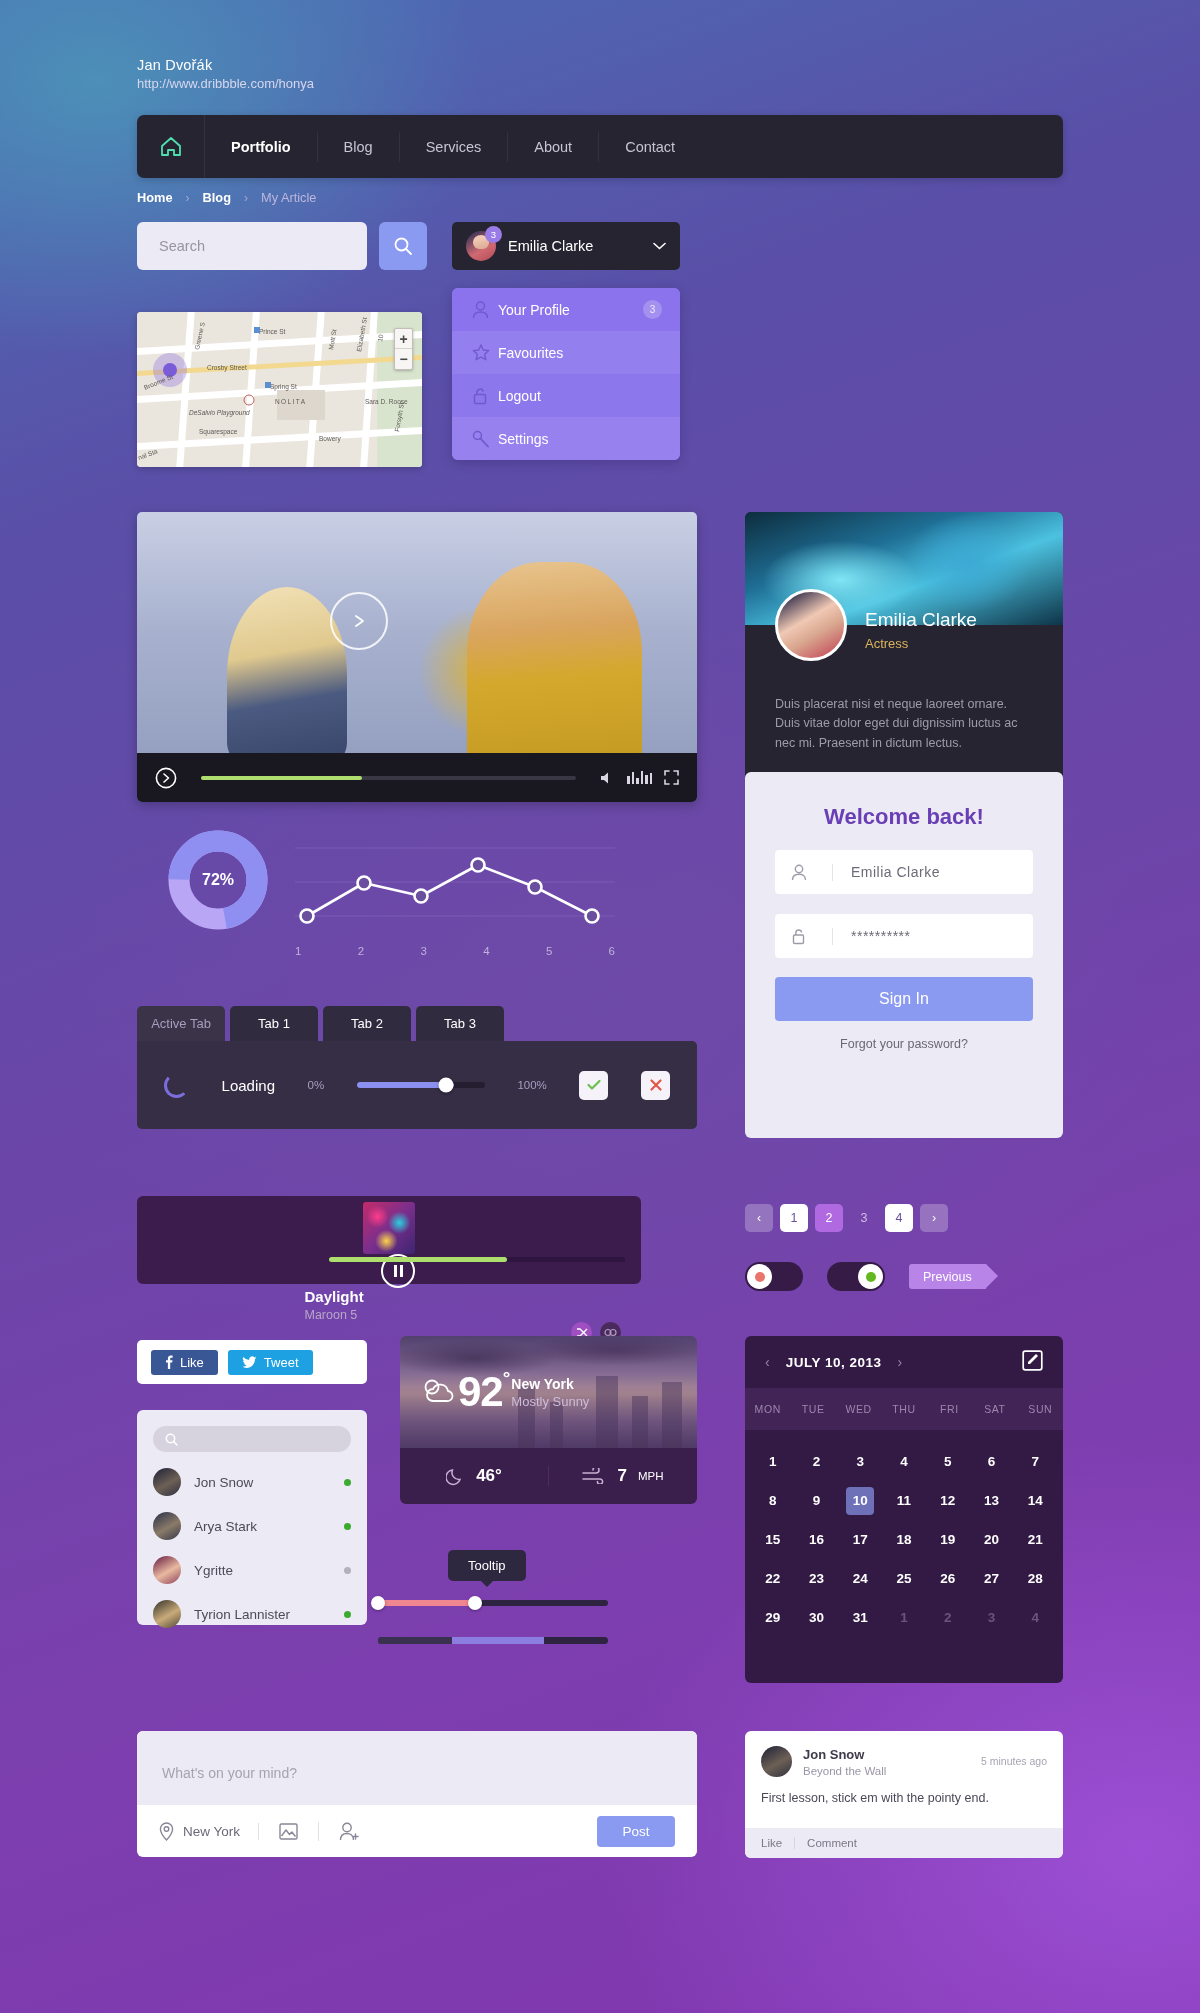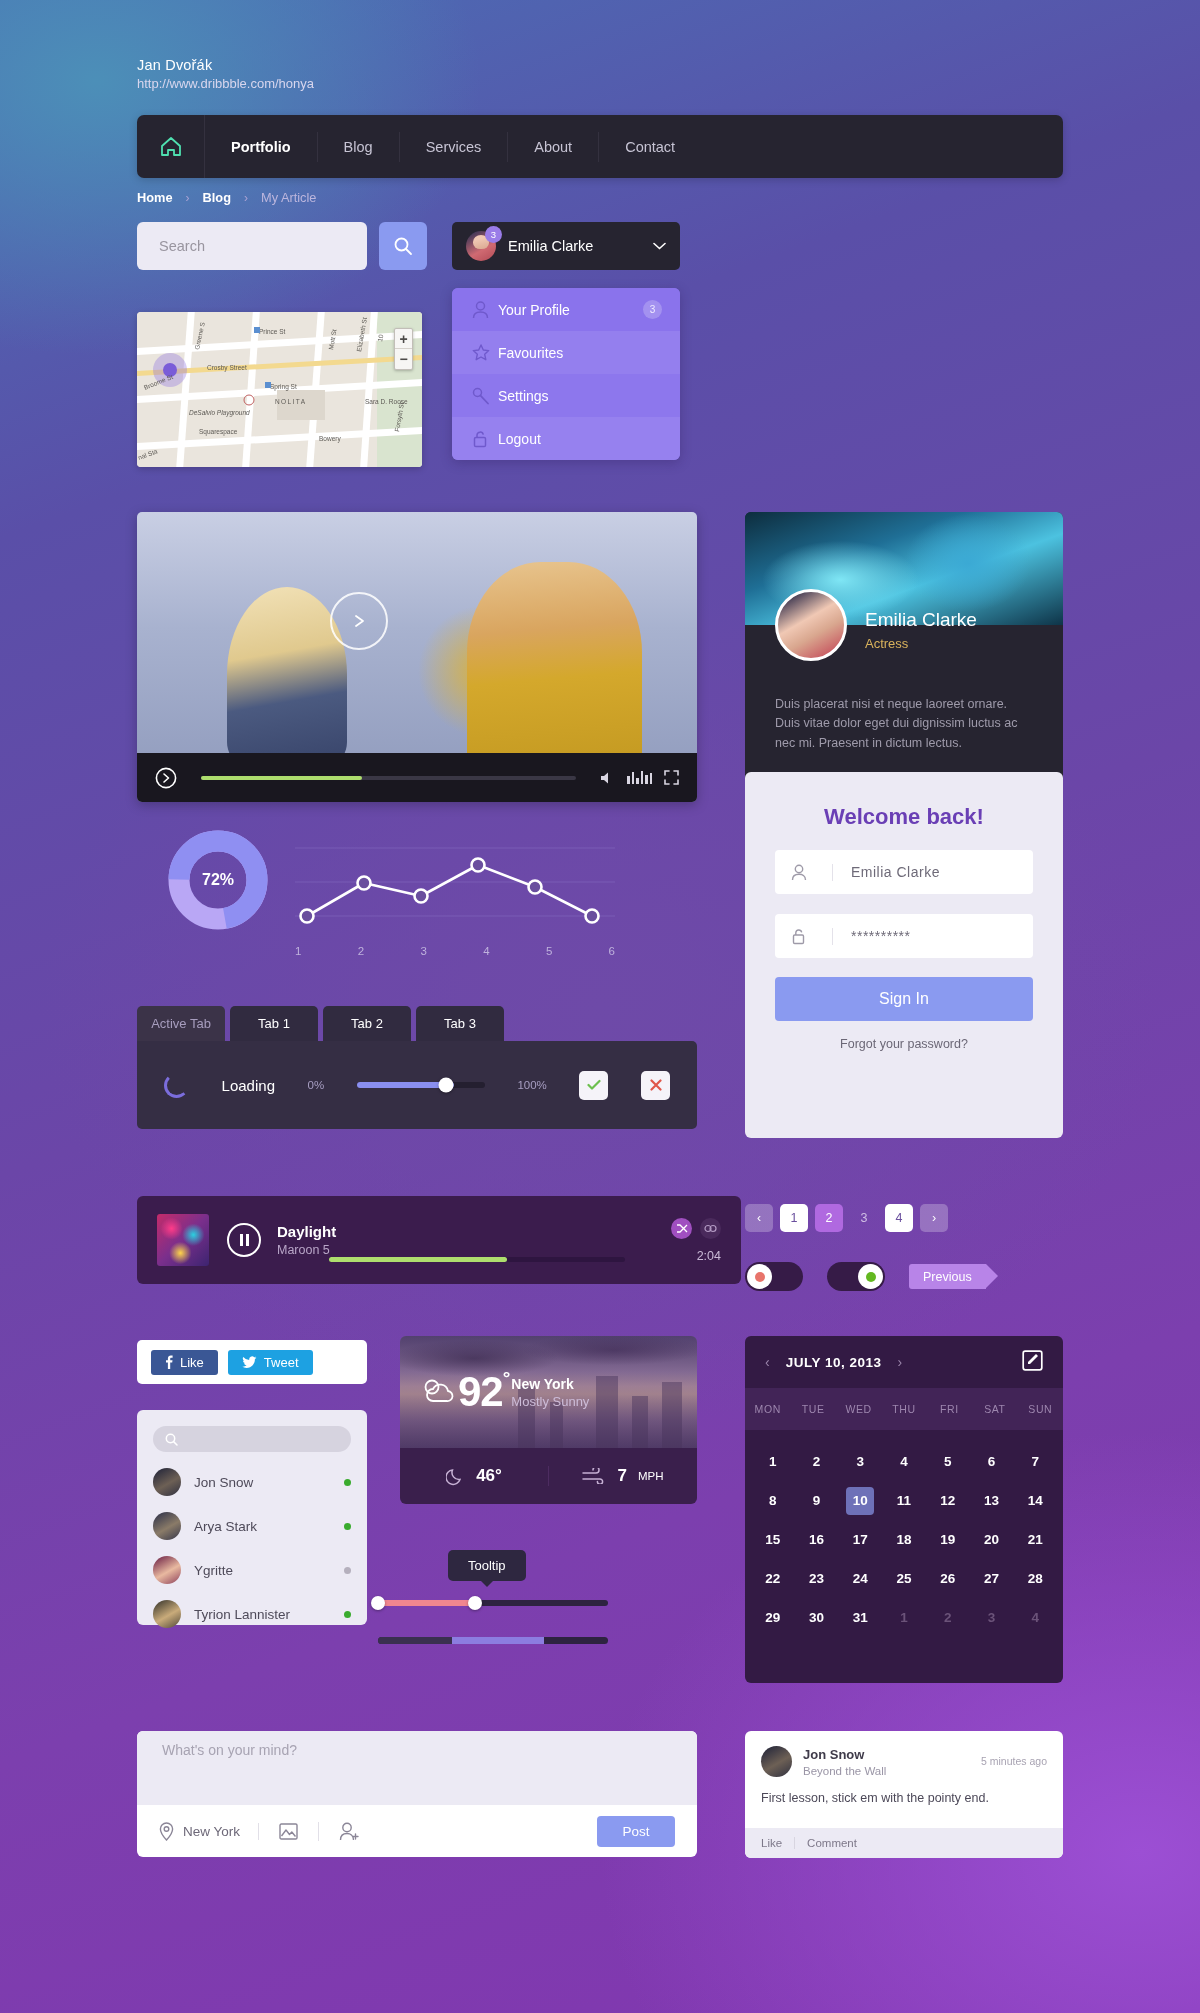--- a/index.html
+++ b/index.html
@@ -210,22 +210,22 @@
     box-shadow: 0 1px 3px rgba(0,0,0,.35);
   }
   .tp-btn {
     width: 29px; height: 29px; border-radius: 5px; background: #f5f3f9;
     display: flex; align-items: center; justify-content: center; font-size: 15px;
   }
 
   
   .music {
     position: absolute; left: 137px; top: 1196px;
-    width: 604px; height: 88px; background: #3b1c4d; border-radius: 6px;
-    display: flex; align-items: center; padding: 6px 20px;
+    width: 504px; height: 88px; background: #3b1c4d; border-radius: 6px;
+    display: flex; align-items: center; padding: 6px 20px; flex-direction: column;
   }
   .cover {
     width: 52px; height: 52px; border-radius: 3px; flex-shrink: 0;
     background:
       radial-gradient(circle 16px at 28% 28%, #ff3c8a 0%, rgba(255,60,138,0) 70%),
       radial-gradient(circle 16px at 70% 40%, #2ad1e0 0%, rgba(42,209,224,0) 70%),
       radial-gradient(circle 16px at 45% 75%, #ffd54a 0%, rgba(255,213,74,0) 70%),
       linear-gradient(135deg, #c42b6a 0%, #7a2f8c 50%, #3d2470 100%);
   }
   .m-play {
@@ -367,21 +367,21 @@
   .cal-cell.sel > span {
     width: 28px; height: 28px; border-radius: 4px; background: #6e71b8;
     display: flex; align-items: center; justify-content: center;
   }
 
   
   .composer {
     position: absolute; left: 137px; top: 1731px;
     width: 560px; height: 126px; background: #fff; border-radius: 6px; overflow: hidden;
   }
-  .cmp-input { height: 74px; background: #eceaf4; padding: 11px 25px; font-size: 14px; color: #a7a3b2; }
+  .cmp-input { height: 74px; background: #eceaf4; padding: 34px 25px; font-size: 14px; color: #a7a3b2; }
   .cmp-bar { height: 52px; display: flex; align-items: center; padding: 0 22px; gap: 0; }
   .cmp-loc { display: flex; align-items: center; gap: 9px; font-size: 13.5px; color: #6d6878; padding-right: 18px; }
   .cmp-ic { padding: 0 20px; border-left: 1px solid #e2e0e8; display: flex; align-items: center; }
   .cmp-post {
     margin-left: auto; width: 78px; height: 31px; background: #8a9af0; border-radius: 4px;
     color: #fff; font-size: 13.5px; display: flex; align-items: center; justify-content: center;
   }
 
   
   .comment {
@@ -553,35 +553,35 @@
     <div class="dd-item">
       <span class="dd-icon">
         <svg width="18" height="17" viewBox="0 0 18 17">
             <path d="M9 1 L11.3 6 L16.7 6.6 L12.7 10.3 L13.8 15.7 L9 13 L4.2 15.7 L5.3 10.3 L1.3 6.6 L6.7 6 Z" fill="none" stroke="currentColor" stroke-width="1.4" stroke-linejoin="round"></path>
           </svg>
       </span>
       <span>Favourites</span>
     </div>
     <div class="dd-item">
       <span class="dd-icon">
+        <svg width="16" height="18" viewBox="0 0 16 18">
+            <rect x="2.5" y="7.5" width="11" height="9" rx="1.3" fill="none" stroke="currentColor" stroke-width="1.5"></rect>
+            <path d="M5 7.5 V5 A3.2 3.2 0 0 1 11.3 4.6" fill="none" stroke="currentColor" stroke-width="1.5"></path>
+          </svg>
+      </span>
+      <span>Logout</span>
+    </div>
+    <div class="dd-item">
+      <span class="dd-icon">
         <svg width="18" height="18" viewBox="0 0 18 18">
             <circle cx="5.5" cy="5.5" r="4" fill="none" stroke="currentColor" stroke-width="1.5"></circle>
             <path d="M8.3 8.3 L16 16.5" fill="none" stroke="currentColor" stroke-width="1.8" stroke-linecap="round"></path>
           </svg>
       </span>
       <span>Settings</span>
-    </div>
-    <div class="dd-item">
-      <span class="dd-icon">
-        <svg width="16" height="18" viewBox="0 0 16 18">
-            <rect x="2.5" y="7.5" width="11" height="9" rx="1.3" fill="none" stroke="currentColor" stroke-width="1.5"></rect>
-            <path d="M5 7.5 V5 A3.2 3.2 0 0 1 11.3 4.6" fill="none" stroke="currentColor" stroke-width="1.5"></path>
-          </svg>
-      </span>
-      <span>Logout</span>
     </div>
   </div>
 
   <div class="video">
     <div class="video-img">
       <div class="v-person-l"></div>
       <div class="v-person-r"></div>
       <div class="v-play">
         <svg width="16" height="18" viewBox="0 0 16 18">
             <path d="M5 4 L12 9 L5 14" fill="none" stroke="#fff" stroke-width="1.8" stroke-linecap="round" stroke-linejoin="round"></path>

